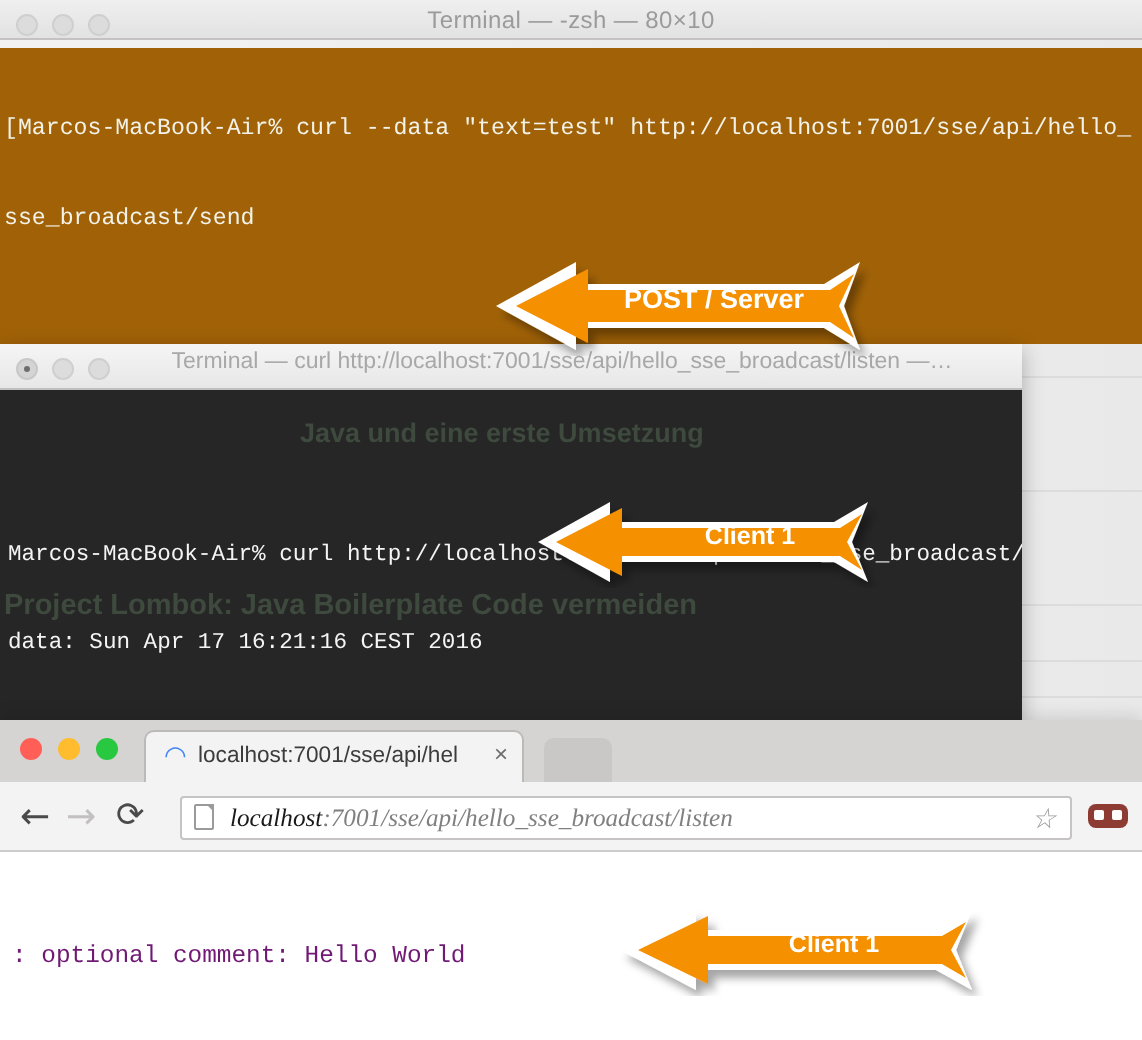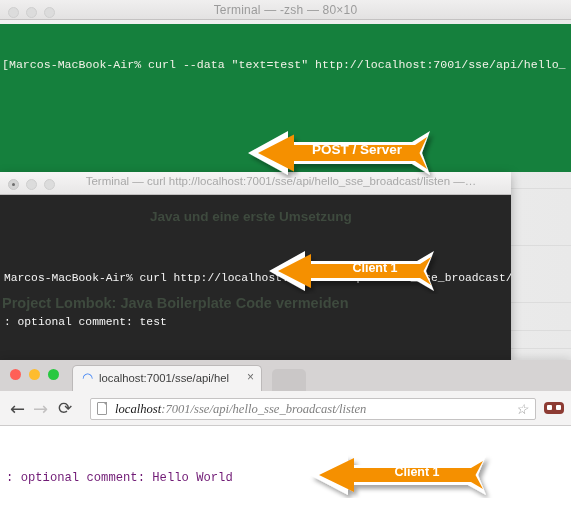--- a/index.html
+++ b/index.html
@@ -81,21 +81,21 @@
     background: #6d6d6d;
   }
   .light.red { background: #ff5f57; }
   .light.yellow { background: #febc2e; }
   .light.green { background: #28c840; }
 
   #term-green-body {
     position: absolute;
     left: 0; top: 24px;
     width: 571px; height: 148px;
-    background: #15803d;
+    background: #a16207;
     color: #f2f2e8;
     font-family: "Liberation Mono", monospace;
     font-size: 11.6px;
     line-height: 15.1px;
     padding: 3px 0 0 2px;
     box-sizing: border-box;
     white-space: pre;
     overflow: hidden;
   }
   #term-green-body .ln { height: 15.1px; }
@@ -350,20 +350,21 @@
     <div class="lights">
       <div class="light inactive"></div>
       <div class="light inactive"></div>
       <div class="light inactive"></div>
     </div>
     <div id="term-green-title">Terminal — -zsh — 80×10</div>
   </div>
 
   <div id="term-green-body">
     <div class="ln">[Marcos-MacBook-Air% curl --data "text=test" http://localhost:7001/sse/api/hello_</div>
+    <div class="ln">sse_broadcast/send</div>
     
     
     
     
     
     
     
   </div>
 </div>
 
@@ -376,21 +377,20 @@
       <div class="light inactive"></div>
     </div>
     <div id="term-dark-title">Terminal — curl http://localhost:7001/sse/api/hello_sse_broadcast/listen —…</div>
   </div>
 
   <div id="term-dark-body">
     <div class="bleed" style="left:150px; top:15px; font-size:13.5px;">Java und eine erste Umsetzung</div>
     <div class="bleed" style="left:2px; top:101px; font-size:14.5px;">Project Lombok: Java Boilerplate Code vermeiden</div>
 
     <div class="ln">Marcos-MacBook-Air% curl http://localhost:7001/sse/api/hello_sse_broadcast/listen</div>
-    <div class="ln">: optional comment: test</div>
     <div class="ln">data: Sun Apr 17 16:21:16 CEST 2016</div>
     
     
     
     
     
     
     
     
   </div>

